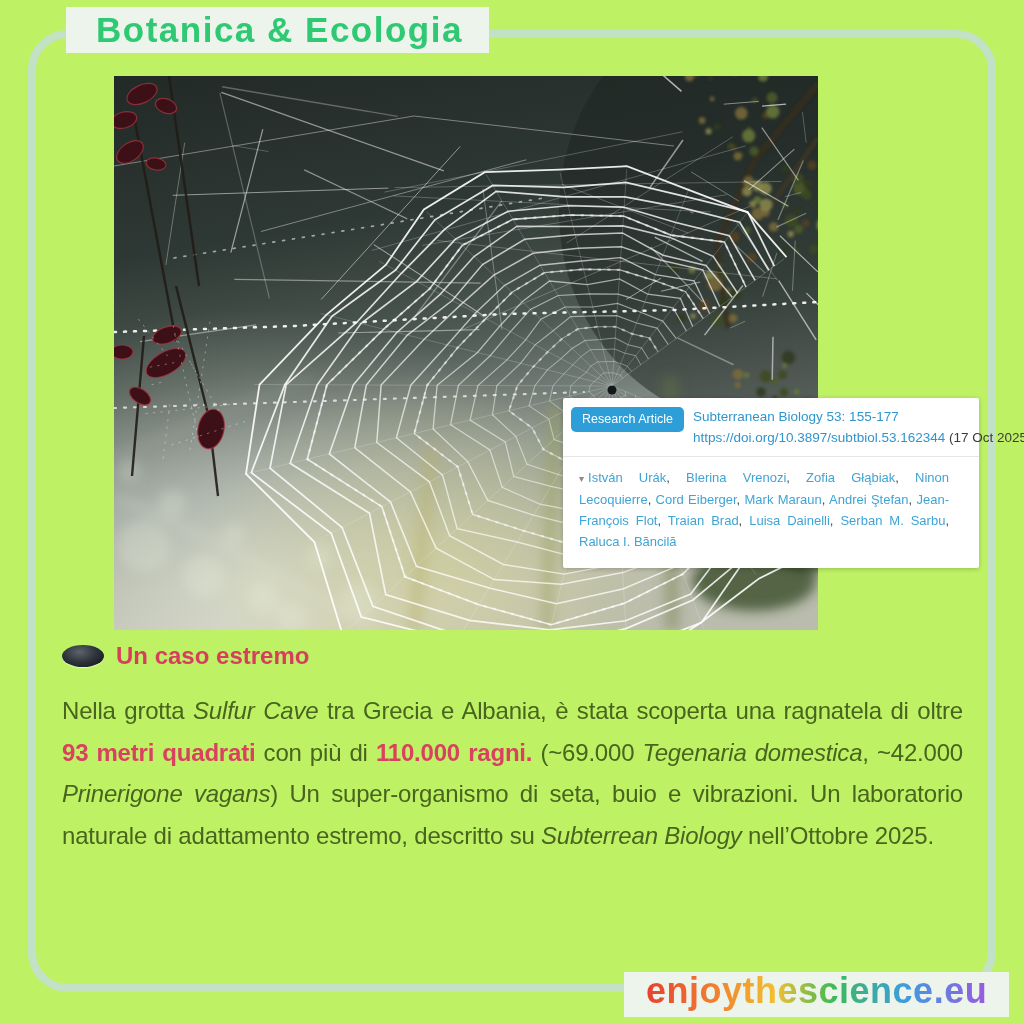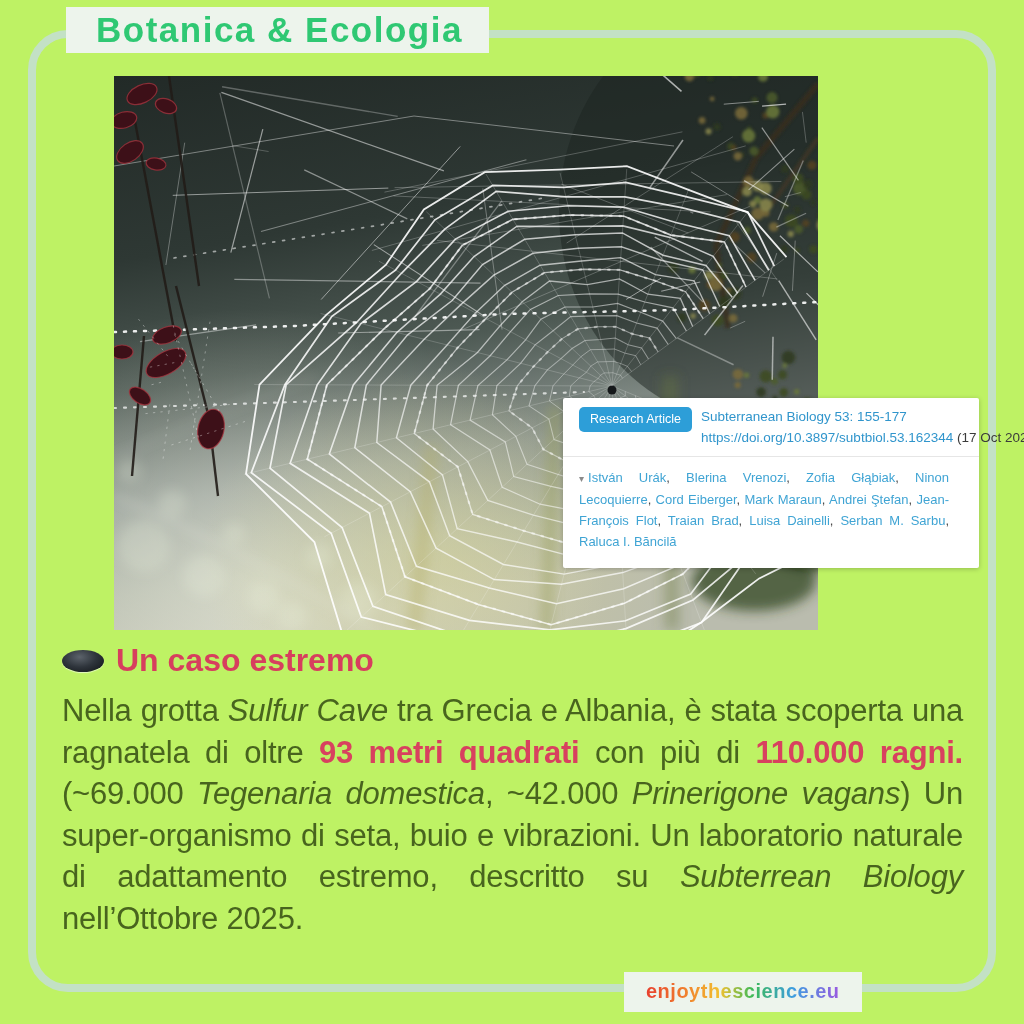--- a/index.html
+++ b/index.html
@@ -11,49 +11,49 @@
   
   .cat-title{position:absolute;left:66px;top:7px;z-index:3;background:#edf4ec;
              padding:0 26px 0 30px;line-height:46px;font-size:35px;font-weight:800;
              letter-spacing:1.5px;color:#2fc873;}
   
   .photo{position:absolute;left:114px;top:76px;width:704px;height:554px;z-index:4;overflow:hidden;}
   .photo svg{display:block;width:100%;height:100%;}
   
   .card{position:absolute;left:563px;top:398px;width:416px;z-index:6;background:#ffffff;
         box-shadow:0 1px 5px rgba(0,0,0,0.22);border-radius:2px;}
-  .card-header{display:flex;align-items:flex-start;gap:9px;padding:9px 10px 11px 16px;
+  .card-header{display:flex;align-items:flex-start;gap:9px;padding:9px 10px 11px 8px;
                border-bottom:1px solid #e6e6e6;}
   .badge{flex:none;background:#2d9ed8;color:#fff;font-size:12.5px;line-height:13px;
          padding:6px 11px;border-radius:5px;cursor:pointer;}
   .meta{display:flex;flex-direction:column;gap:6px;font-size:13.5px;padding-top:2px;}
   .meta a{color:#3095cc;text-decoration:none;}
   .meta .row2{white-space:nowrap;}
   .date{color:#3b3b3b;}
   .card-title{padding:16px 56px 4px 30px;font-size:18.5px;line-height:27px;font-weight:700;
               color:#3d3c46;}
   .card-title .ast{color:#3095cc;cursor:pointer;}
   .card-authors{padding:10px 30px 16px 16px;font-size:13px;line-height:21px;text-align:justify;}
   .card-authors .tg{color:#8a8a8a;font-size:10px;margin-right:4px;}
   .card-authors .nm{color:#3fa4d4;cursor:pointer;}
   .card-authors .sep{color:#4a4a4a;}
   
   .sec-head{position:absolute;left:62px;top:642px;z-index:5;display:flex;align-items:center;gap:12px;
-            font-size:32px;font-weight:700;color:#d73e5e;}
+            font-size:24px;font-weight:700;color:#d73e5e;}
   .hole{width:42px;height:22px;border-radius:50%;
         background:radial-gradient(ellipse at 42% 32%, #5c636b 0%, #2e343b 48%, #0f1216 100%);
         box-shadow:0 1px 1px rgba(255,255,255,0.6);}
-  .body-text{position:absolute;left:62px;top:690px;width:901px;z-index:5;font-size:31px;
+  .body-text{position:absolute;left:62px;top:690px;width:901px;z-index:5;font-size:24px;
              line-height:41.5px;color:#48641e;text-align:justify;letter-spacing:-0.2px;}
   .body-text .i{font-style:italic;}
   .body-text .br{font-weight:700;color:#d8415f;}
   
   .site{position:absolute;left:624px;top:972px;z-index:3;background:#edf4ec;padding:0 22px;
         line-height:38px;}
-  .site span{font-size:20px;font-weight:700;letter-spacing:0.5px;
+  .site span{font-size:36px;font-weight:700;letter-spacing:0.5px;
         background:linear-gradient(90deg,#e8402e 0%,#f07f2e 20%,#f2c02f 38%,#3cba57 55%,#3d9de0 76%,#9b59e0 100%);
         -webkit-background-clip:text;background-clip:text;color:transparent;}
 </style>
 </head>
 <body>
 
 <div class="stage">
 
   <div class="frame"></div>
 

